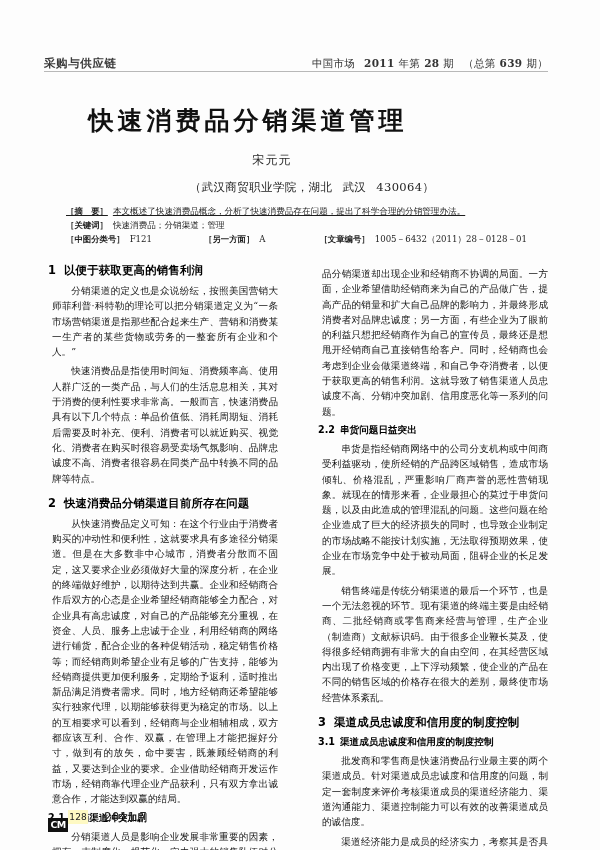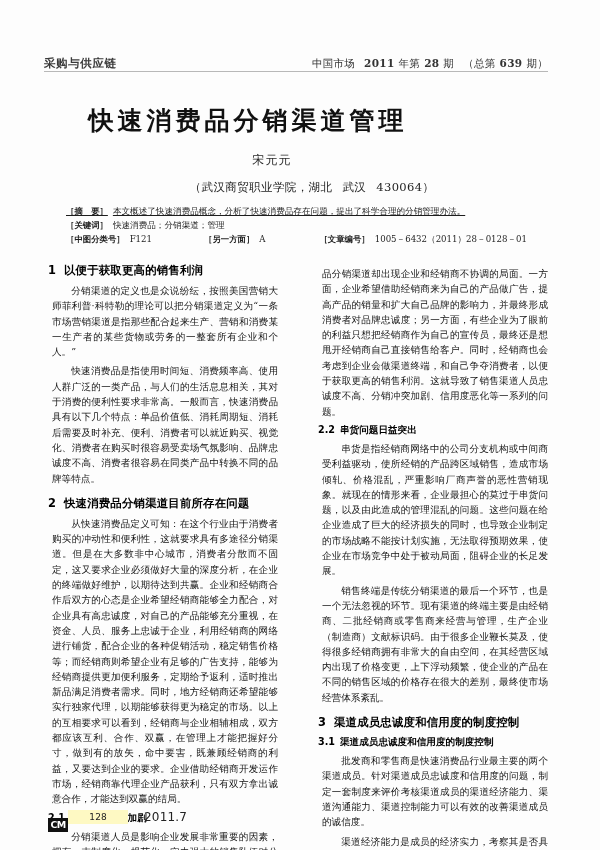--- a/index.html
+++ b/index.html
@@ -175,21 +175,21 @@
     padding: 1px 2.5px 1.5px 2.5px;
     letter-spacing: -0.6px;
     line-height: 11px;
     font-family: "DejaVu Sans", "Liberation Sans", sans-serif;
     margin-top: 16px;
   }
   .pagenum {
     background: #fef9c3;
     color: #222;
     font-size: 9px;
-    padding: 2px 21px;
+    padding: 2px 1px;
     line-height: 10px;
     letter-spacing: 0.2px;
   }
   .issue-date {
     margin-left: 16px;
     font-size: 12px;
     color: #222;
     font-weight: normal;
     letter-spacing: 0.2px;
     text-align: center;

